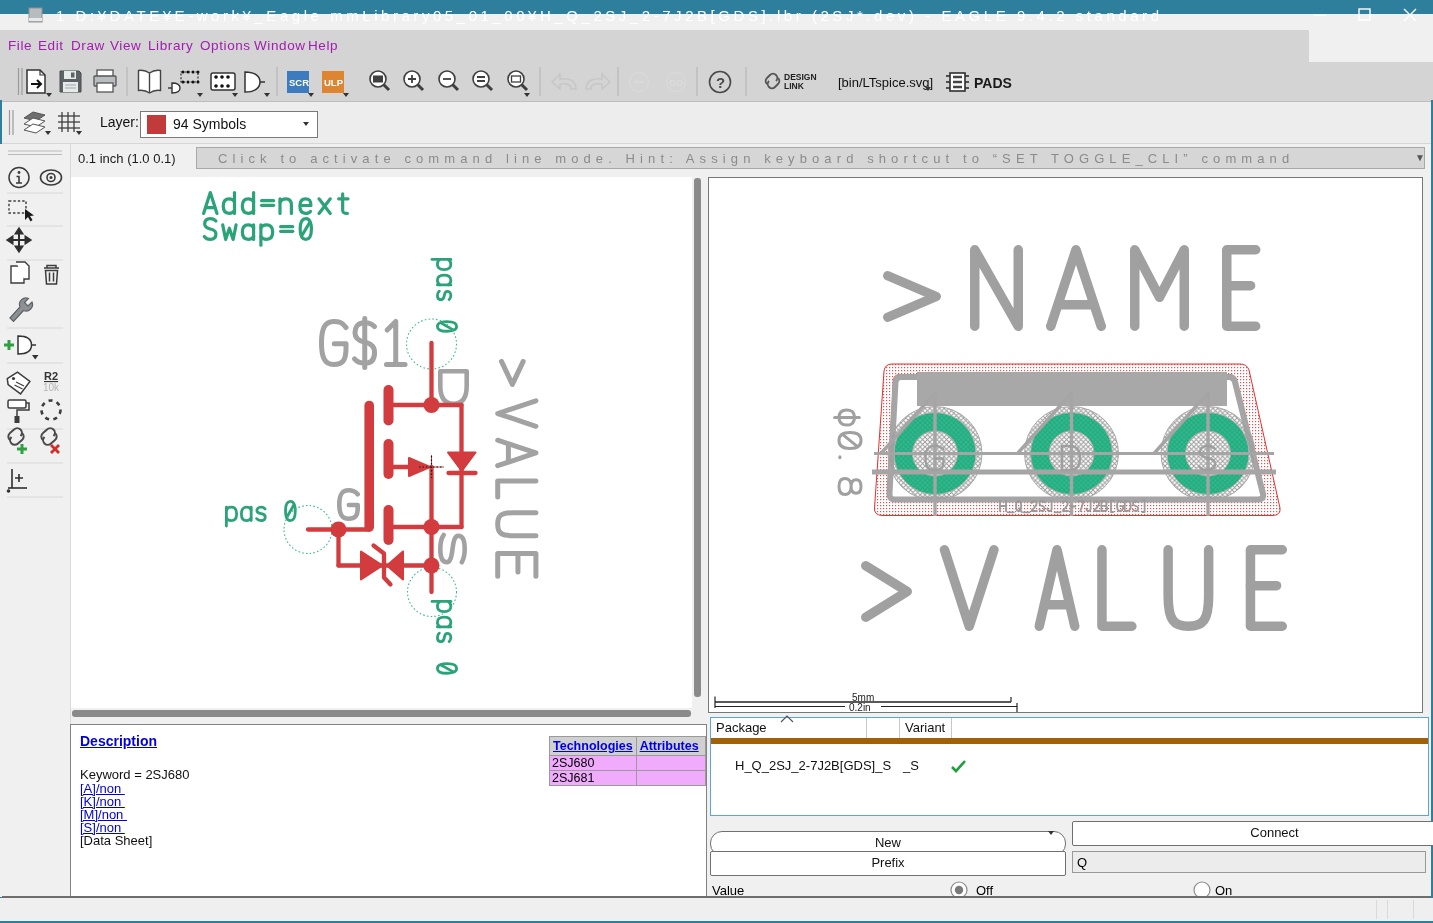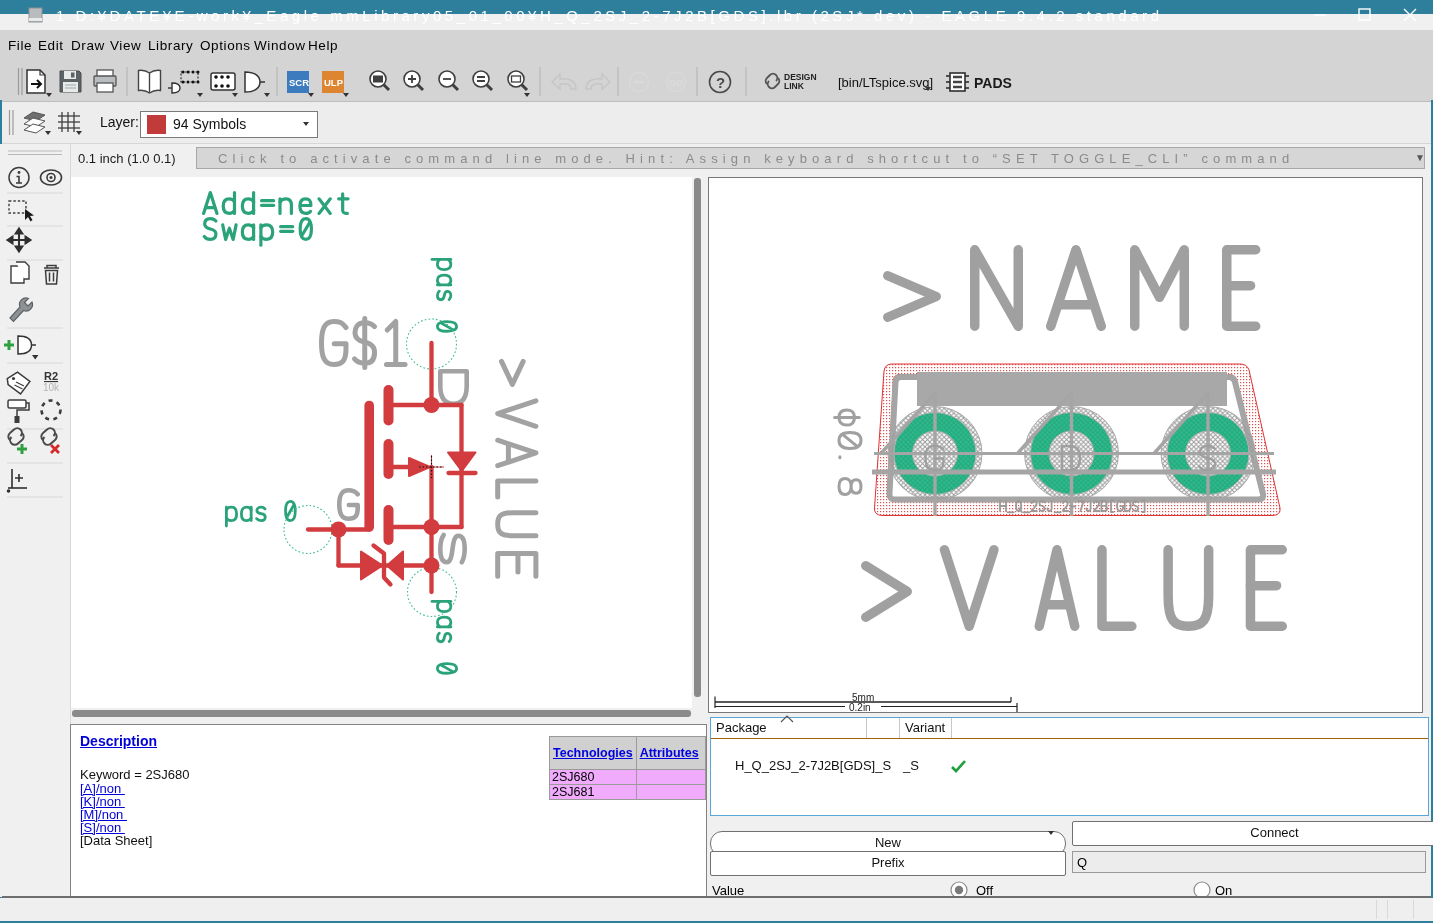--- a/index.html
+++ b/index.html
@@ -1,45 +1,45 @@
 <!DOCTYPE html>
 <html><head>
 <meta charset="utf-8">
 <style>
 html,body{margin:0;padding:0;}
 body{width:1433px;height:923px;position:relative;overflow:hidden;
   font-family:"Liberation Sans",sans-serif;background:#f0f0f0;}
 .abs{position:absolute;}
 #titlebar{left:0;top:0;width:1433px;height:14px;background:#2e7f9c;color:#fff;}
 #title-text{left:56px;top:7px;font-size:15px;letter-spacing:3.55px;color:#fff;white-space:nowrap;}
-#menubar{left:0;top:30px;width:1433px;height:32px;background:#d4d4d4;font-size:13.5px;letter-spacing:0.6px;color:#000000;}
+#menubar{left:0;top:30px;width:1309px;height:32px;background:#d4d4d4;font-size:13.5px;letter-spacing:0.6px;color:#a21caf;}
 .mi{position:absolute;top:8px;}
 #tb1{left:0;top:62px;width:1433px;height:39px;background:#d4d4d4;border-bottom:1px solid #bdbdbd;}
 #tb2{left:0;top:102px;width:1433px;height:41px;background:#ededed;border-bottom:1px solid #d6d6d6;}
 #cmdrow{left:0;top:144px;width:1433px;height:28px;background:#f0f0f0;}
 #coord{left:78px;top:7px;font-size:13px;color:#1a1a1a;}
 #cmdbox{left:196px;top:3px;width:1229px;height:22px;background:#d6d6d6;border:1px solid #a8a8a8;color:#8b8b8b;font-size:13px;letter-spacing:5.1px;line-height:22px;padding-left:21px;box-sizing:border-box;white-space:nowrap;overflow:hidden;}
 #cmdcaret{right:8px;top:8px;color:#555;font-size:10px;}
 #palette{left:0;top:144px;width:70px;height:753px;background:#f0f0f0;border-right:1px solid #d9d9d9;}
 #lcanvas{left:71px;top:177px;width:621px;height:531px;background:#fff;}
 #vsb{left:692px;top:177px;width:11px;height:531px;background:#f0f0f0;}
 #vsb-thumb{left:2px;top:1px;width:7px;height:519px;background:#8a8a8a;border-radius:3px;}
 #hsb{left:71px;top:709px;width:632px;height:9px;background:#f0f0f0;}
 #hsb-thumb{left:1px;top:1px;width:619px;height:7px;background:#8a8a8a;border-radius:3px;}
 #rcanvas{left:708px;top:177px;width:713px;height:534px;background:#fff;border:1px solid #787878;}
 #descpanel{left:70px;top:724px;width:635px;height:172px;background:#fff;border:1px solid #828282;}
 #desc-title{left:9px;top:8px;color:#0000d8;font-weight:bold;font-size:14px;text-decoration:underline;}
 .dtext{position:absolute;left:9px;font-size:13px;color:#111;}
 .dlink{position:absolute;left:9px;font-size:13px;color:#0000d8;text-decoration:underline;}
 #techtable{position:absolute;left:478px;top:11px;border-collapse:collapse;font-size:12.5px;table-layout:fixed;}
 #techtable td,#techtable th{border:1px solid #9a9a9a;padding:0 2px;height:14px;text-align:left;font-weight:normal;overflow:hidden;}
-#techtable th{background:#d0d0d0;color:#0000e0;font-weight:bold;text-decoration:underline;padding:9px 3px;}
+#techtable th{background:#d0d0d0;color:#0000e0;font-weight:bold;text-decoration:underline;padding:2px 3px;}
 #techtable td{background:#f0abfc;}
 #pkgtable{left:710px;top:717px;width:717px;height:97px;background:#fff;border:1px solid #58a7d8;font-size:13px;color:#111;}
-#pkg-header{position:absolute;left:0;top:0;width:100%;height:20px;background:#fff;border-bottom:1px solid #a16207;}
+#pkg-header{position:absolute;left:0;top:0;width:100%;height:20px;background:#fff;border-bottom:6px solid #a16207;}
 .pkg-colline{position:absolute;top:0;width:1px;height:20px;background:#c8c8c8;}
 #pkg-row1{position:absolute;left:0;top:21px;width:100%;height:18px;background:#0a93d8;}
 #pkg-row2{position:absolute;left:0;top:39px;width:100%;height:18px;}
 .btn{position:absolute;background:#fff;border:1px solid #707070;border-radius:2px;font-size:13px;color:#111;text-align:center;line-height:22px;}
 #qfield{position:absolute;left:1072px;top:851px;width:354px;height:22px;background:#ececec;border:1px solid #999;font-size:13px;line-height:22px;padding-left:4px;box-sizing:border-box;}
 #valrow{left:710px;top:881px;width:717px;height:18px;font-size:13px;}
 #statusbar{left:0;top:898px;width:1433px;height:23px;background:#efefef;}
 #main-botline{left:2px;top:896px;width:1429px;height:2px;background:#6e6e6e;}
 .ssep{position:absolute;top:2px;width:1px;height:19px;background:#d9d9d9;}
 #winborder{left:0;top:100px;width:1433px;height:823px;pointer-events:none;

